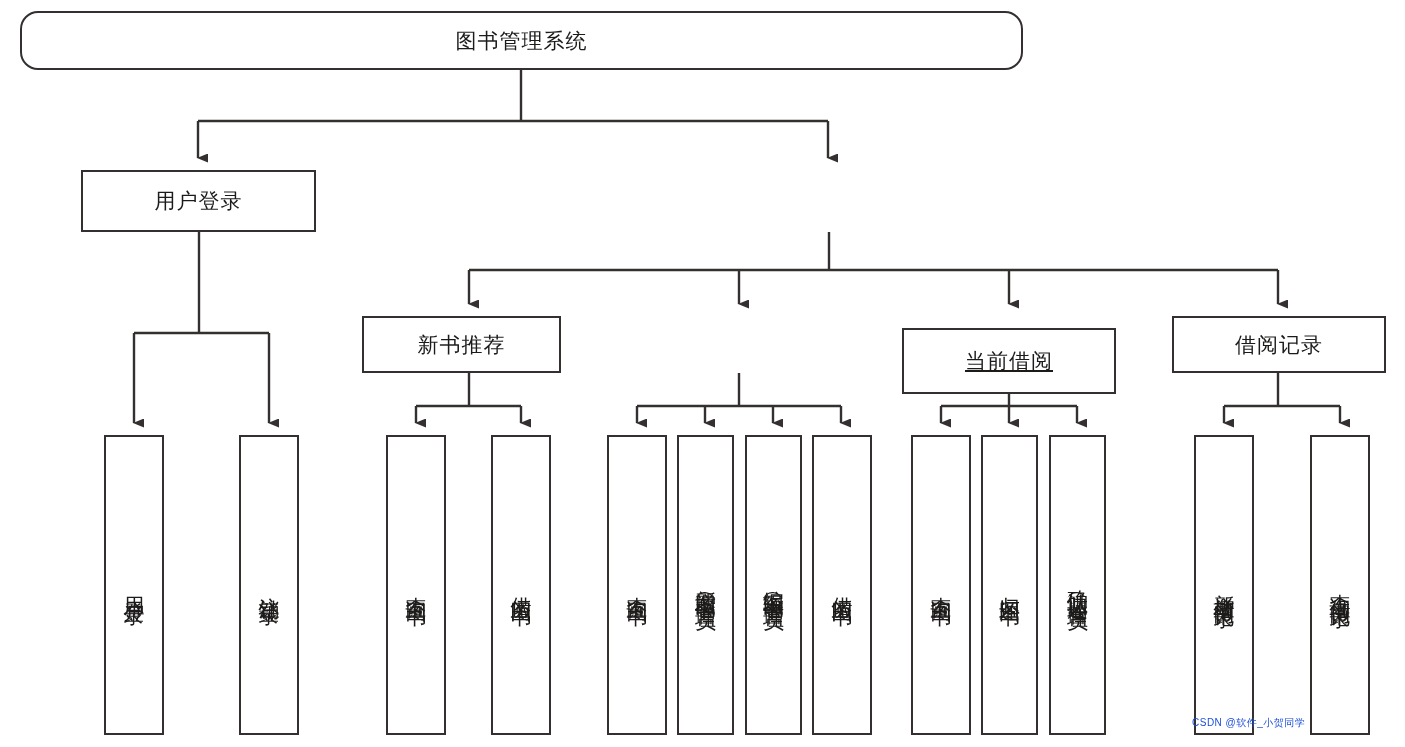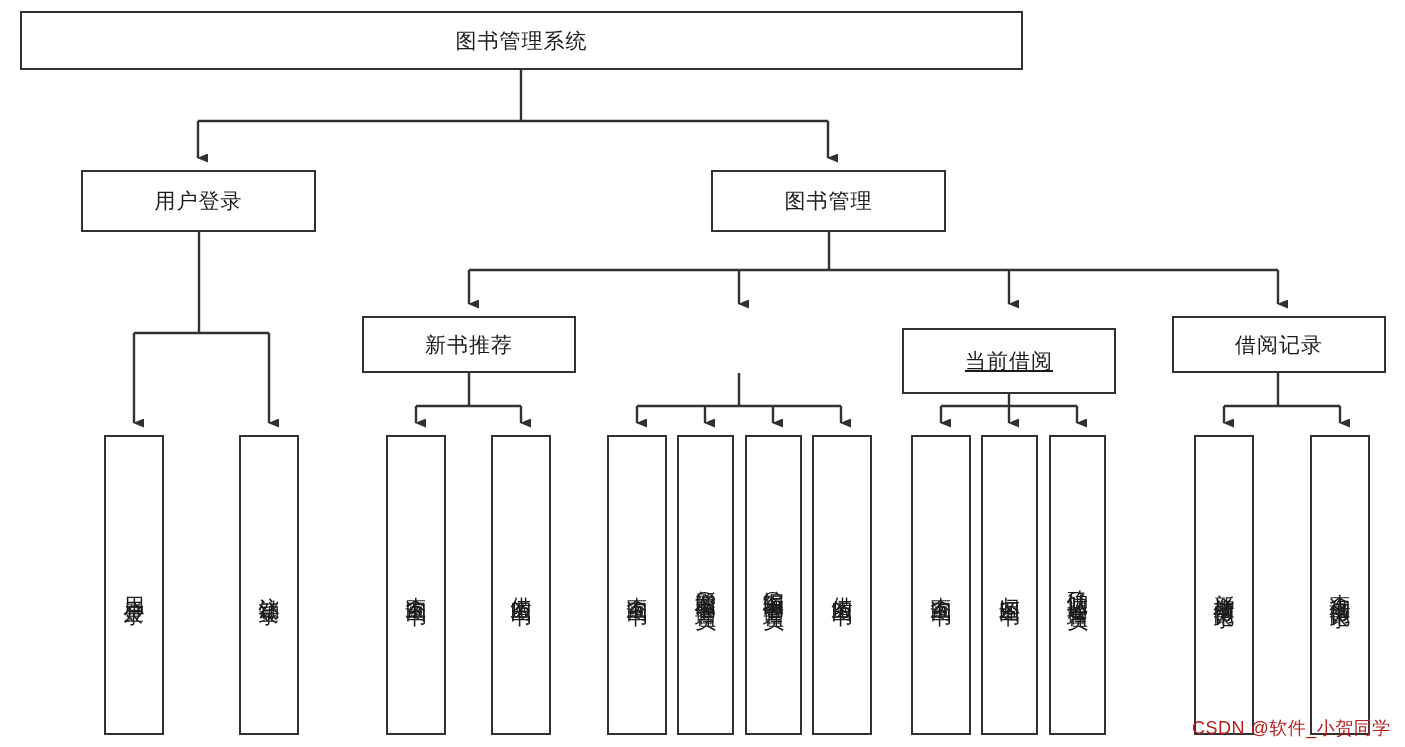--- a/index.html
+++ b/index.html
@@ -53,25 +53,26 @@
     padding-top: 2px;
   }
   .node.vertical .label {
     writing-mode: vertical-rl;
     text-orientation: upright;
     line-height: 1.05;
     white-space: nowrap;
   }
   .node-root {
     font-size: 22px;
+    border-radius: 18px;
   }
   .watermark {
     position: absolute;
-    font-size: 18px;
-    color: #b91c1c;
+    font-size: 10px;
+    color: #1d4ed8;
     white-space: nowrap;
     z-index: 5;
     letter-spacing: 0.5px;
   }
 </style>
 </head>
 <body>
 
 <div id="diagram-root">
 
@@ -125,25 +126,22 @@
     </g>
   </svg>
 
   <div class="node horizontal node-root" style="left:20px; top:11px; width:1003px; height:59px;">
     <span class="label">图书管理系统</span>
   </div>
 
   <div class="node horizontal" style="left:81px; top:170px; width:235px; height:62px;">
     <span class="label">用户登录</span>
   </div>
-  <div class="node horizontal" style="left:711px; top:170px; width:235px; height:62px;">
-    <span class="label">图书管理</span>
-  </div>
 
-  <div class="node horizontal" style="left:362px; top:316px; width:214px; height:57px;">
+  <div class="node horizontal" style="left:362px; top:316px; width:199px; height:57px;">
     <span class="label">新书推荐</span>
   </div>
   <div class="node horizontal" style="left:902px; top:328px; width:214px; height:66px;text-decoration:underline;">
     <span class="label">当前借阅</span>
   </div>
   <div class="node horizontal" style="left:1172px; top:316px; width:214px; height:57px;text-align:center;">
     <span class="label">借阅记录</span>
   </div>
 
   <div class="node vertical" style="left:104px; top:435px; width:60px; height:300px;">

